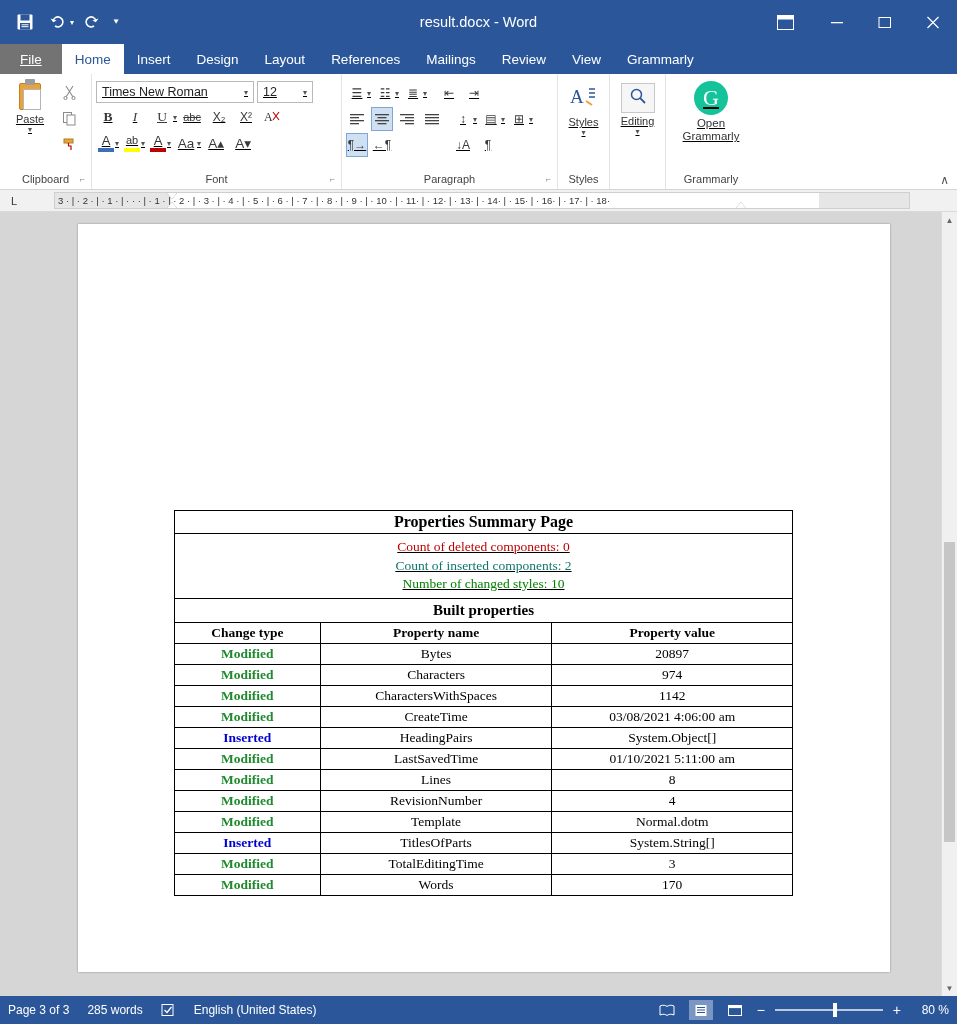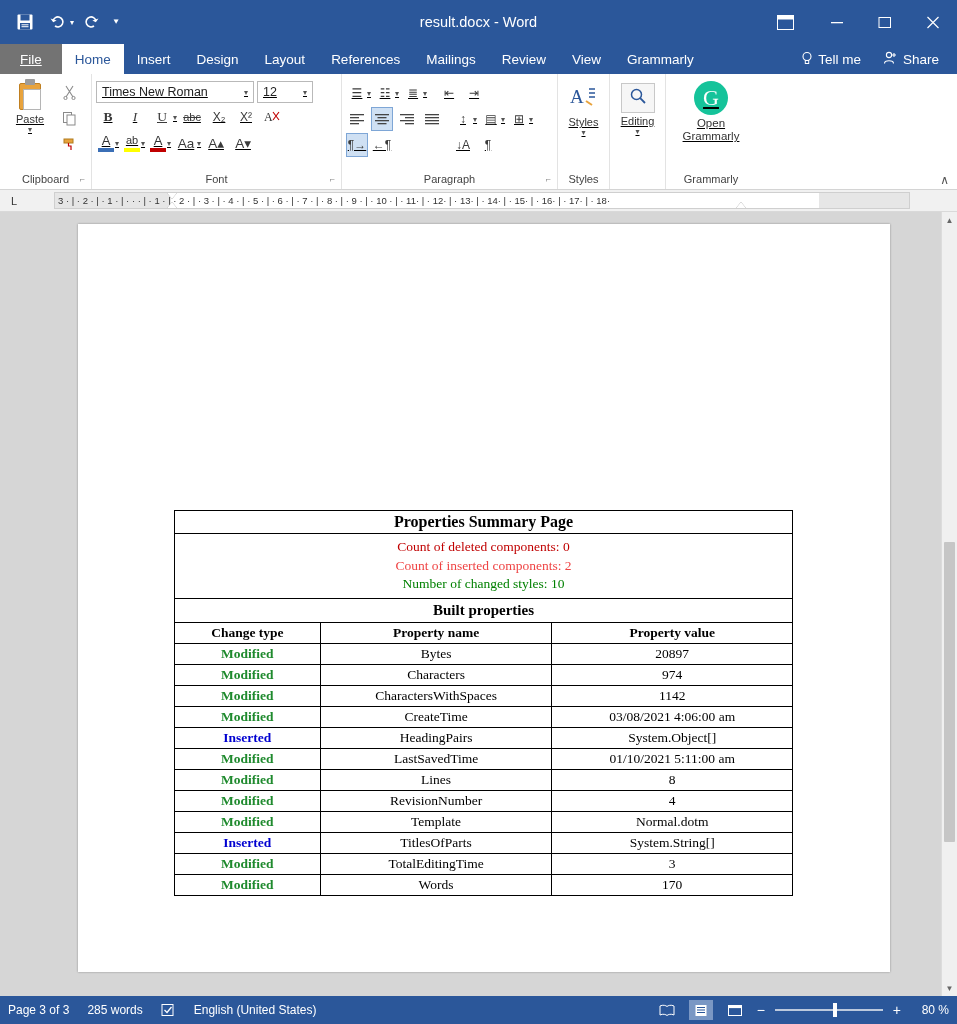--- a/index.html
+++ b/index.html
@@ -310,24 +310,24 @@
     border: 1px solid #000;
     text-align: center;
     padding: 2px 4px;
     height: 20px;
   }
   .tbl-title {
     font-weight: bold;
     font-size: 16px;
     padding: 12px 4px 11px 4px;
   }
-  .count-row td { padding: 4px; }
+  .count-row td { padding: 4px; text-decoration: underline; }
   .cnt-line { line-height: 18.5px; }
   .c-red { color: #c00000; }
-  .c-blue { color: #ef4444; }
+  .c-blue { color: #0f766e; }
   .c-green { color: #008000; }
   .built-row td { font-weight: bold; font-size: 15px; padding: 3px; }
   .hdr td { font-weight: bold; }
   .ct-mod { color: #1f8a2e; font-weight: bold; }
   .ct-ins { color: #0000d0; font-weight: bold; }
   .col-a { width: 146px; }
   .col-b { width: 232px; margin-left: 44px; }
   .col-c { width: 241px; }
 
   
@@ -446,41 +446,20 @@
     <div class="tab file">File</div>
     <div class="tab active">Home</div>
     <div class="tab">Insert</div>
     <div class="tab">Design</div>
     <div class="tab">Layout</div>
     <div class="tab">References</div>
     <div class="tab">Mailings</div>
     <div class="tab">Review</div>
     <div class="tab">View</div>
     <div class="tab">Grammarly</div>
-    <div class="tabsrow-right">
-      <div class="tellme">
-        <span>
-          <svg width="12" height="14" viewBox="0 0 12 14">
-              <circle cx="6" cy="5.5" r="4" stroke="#fff" fill="none" stroke-width="1.1"></circle>
-              <rect x="4.3" y="9.5" width="3.4" height="3" stroke="#fff" fill="none" stroke-width="1"></rect>
-            </svg>
-        </span>
-        <span>Tell me</span>
-      </div>
-      <div class="share-btn">
-        <span>
-          <svg width="14" height="14" viewBox="0 0 14 14">
-              <circle cx="6" cy="4" r="2.6" stroke="#fff" fill="none" stroke-width="1.1"></circle>
-              <path d="M1.5 12.5 C1.5 8.8 10.5 8.8 10.5 12.5" stroke="#fff" fill="none" stroke-width="1.1"></path>
-              <path d="M11 2 L11 6 M9 4 L13 4" stroke="#fff" stroke-width="1.1"></path>
-            </svg>
-        </span>
-        <span>Share</span>
-      </div>
-    </div>
   </div>
 
   <div class="ribbon">
 
     <div class="rgroup clipboard">
       <div class="rgroup-body">
         <div class="clip-left">
           <div class="paste-icon">
             <div class="board"></div>
               <div class="clipk"></div>

